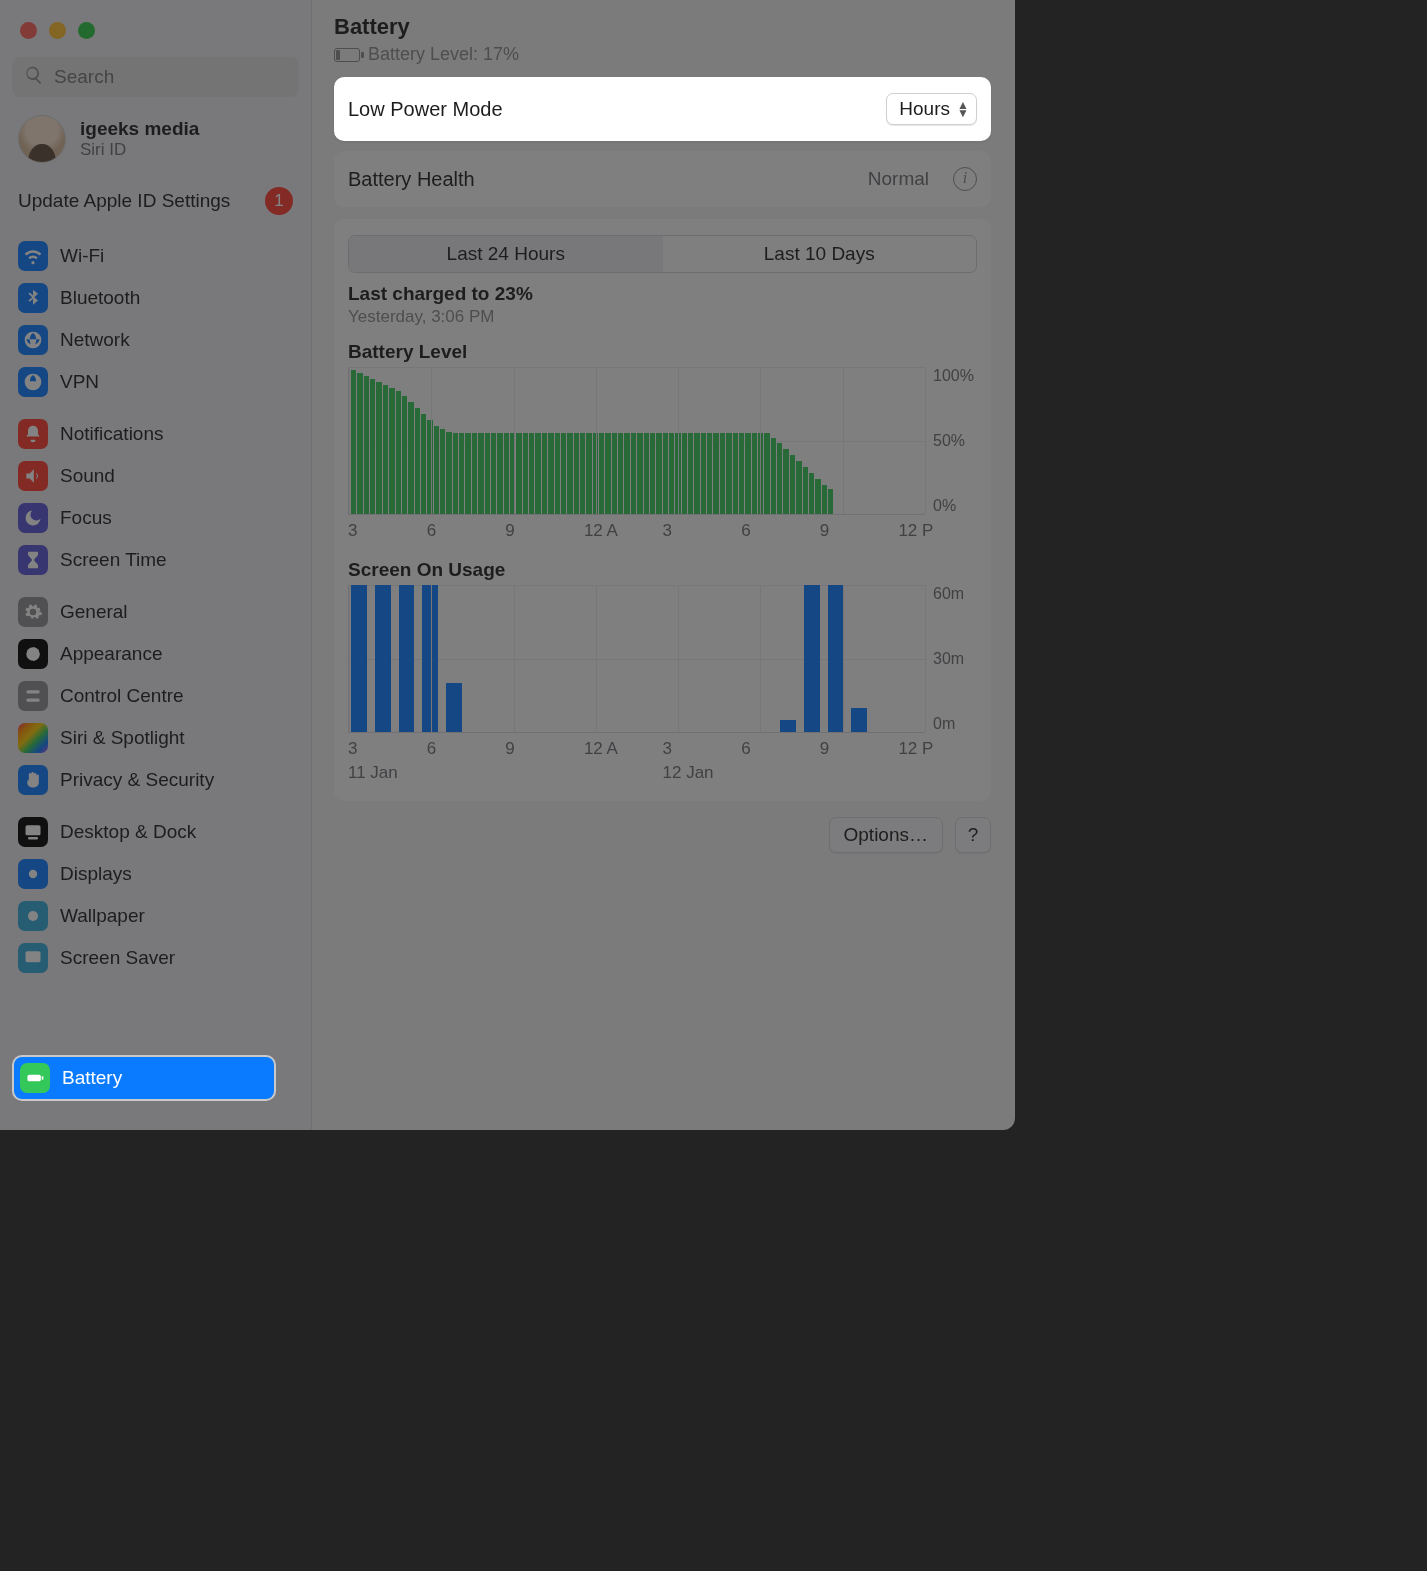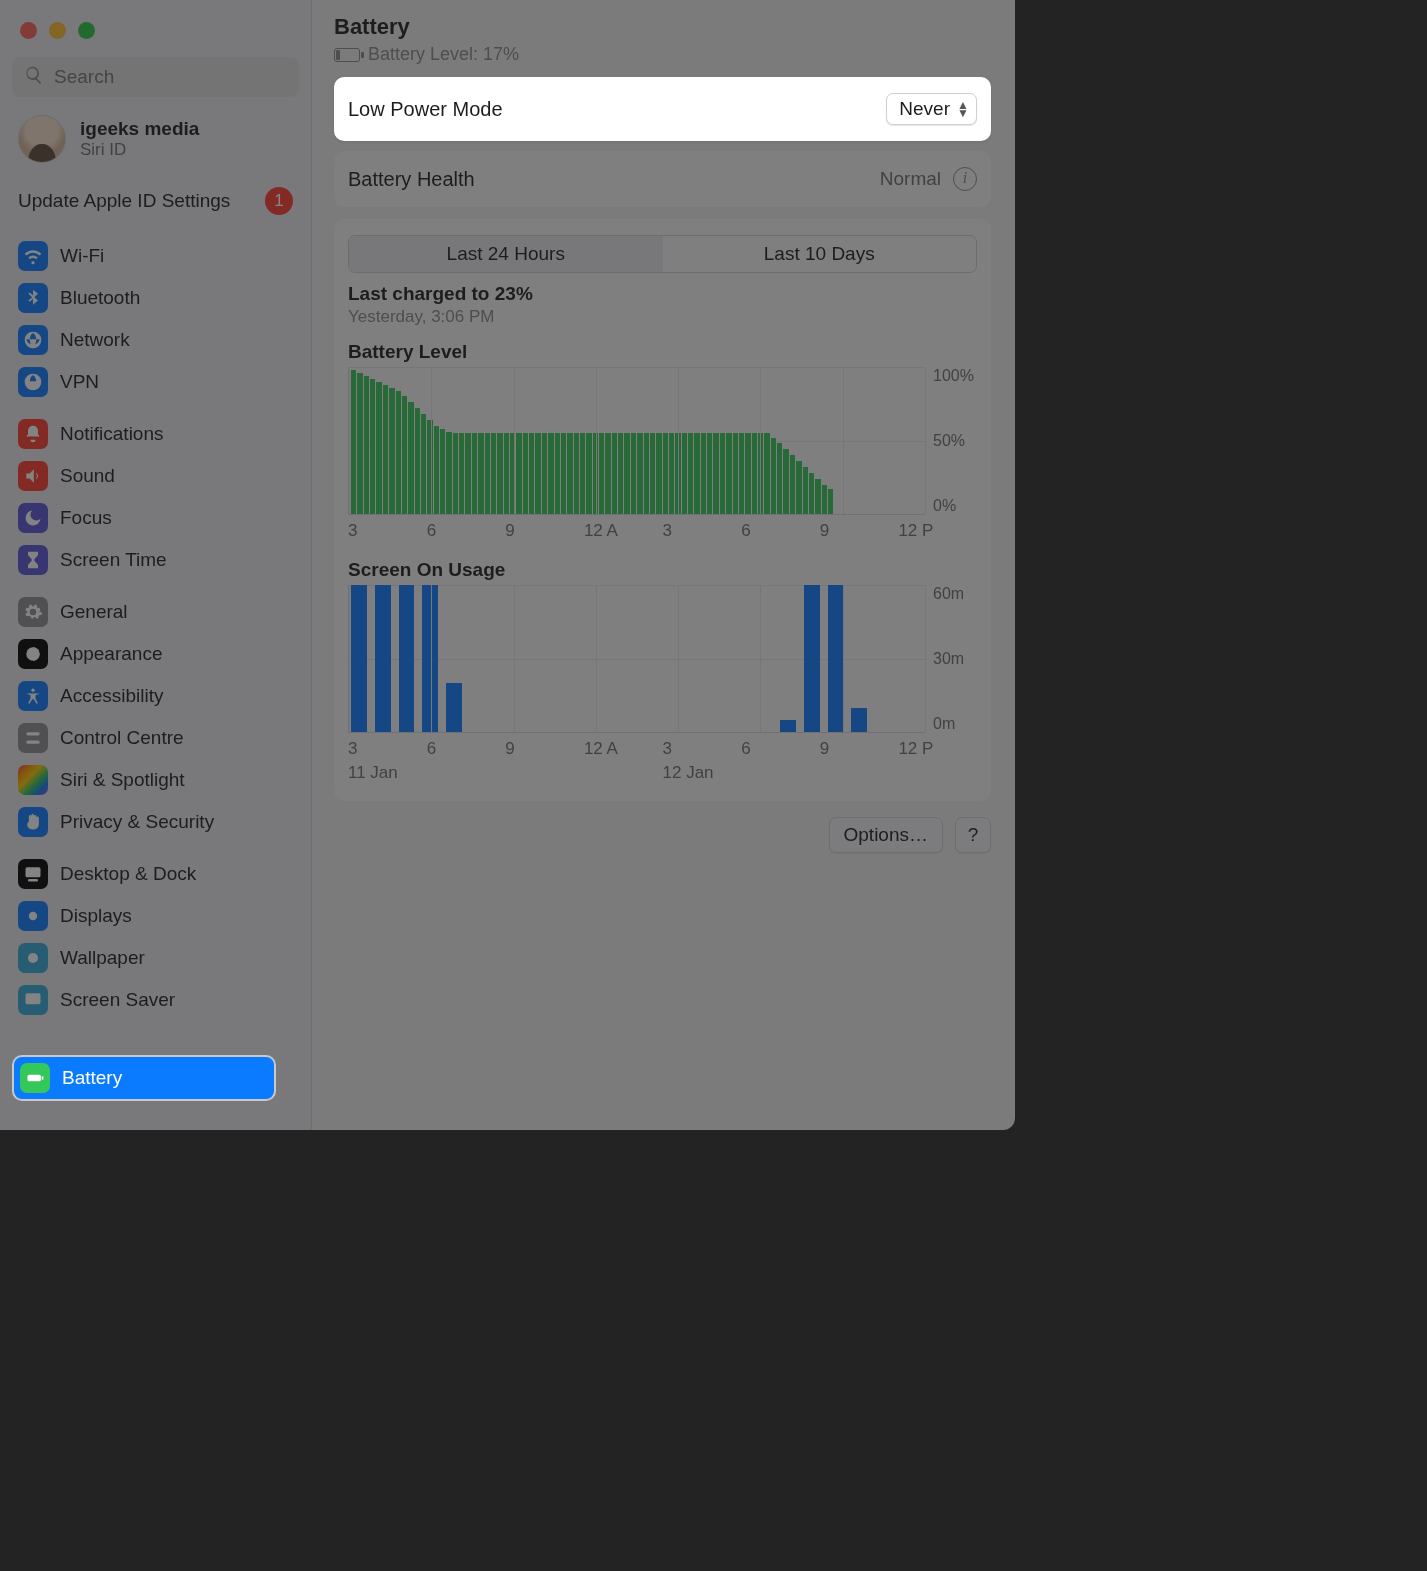--- a/index.html
+++ b/index.html
@@ -45,21 +45,21 @@
   .batt-icon .fill{position:absolute;left:1px;top:1px;bottom:1px;width:17%;background:#8a898c;border-radius:1px;}
   
   .panel-row{background:white;border-radius:10px;padding:16px 14px;display:flex;align-items:center;justify-content:space-between;margin-top:4px;position:relative;z-index:10;box-shadow:0 1px 3px rgba(0,0,0,0.08);}
   .panel-row .lab{font-size:20px;color:#1d1d1f;}
   .select{background:white;border:1px solid #d0d0d3;border-radius:7px;padding:4px 26px 4px 12px;font-size:19px;color:#1d1d1f;box-shadow:0 1px 1px rgba(0,0,0,0.1);position:relative;}
   .select .caret{position:absolute;right:7px;top:50%;transform:translateY(-50%);font-size:12px;color:#555;line-height:0.7;}
   
   .dim-panel{margin-top:10px;background:#f6f5f7;border-radius:10px;}
   .bh-row{display:flex;align-items:center;justify-content:space-between;padding:16px 14px;}
   .bh-row .lab{font-size:20px;color:#1d1d1f;}
-  .bh-right{display:flex;align-items:center;gap:12px;color:#6e6e73;font-size:19px;}
+  .bh-right{display:flex;align-items:center;gap:24px;color:#6e6e73;font-size:19px;}
   .info-circ{width:24px;height:24px;border:1.5px solid #8a898c;border-radius:50%;position:relative;}
   .info-circ::before{content:"i";position:absolute;top:50%;left:50%;transform:translate(-50%,-55%);font-style:italic;color:#8a898c;font-size:16px;font-family:Georgia,serif;}
   
   .chart-panel{margin-top:12px;background:#f6f5f7;border-radius:10px;padding:16px 14px 18px 14px;}
   .seg{display:flex;border:1px solid #cfced2;border-radius:7px;overflow:hidden;font-size:19px;margin-bottom:10px;}
   .seg>div{flex:1;text-align:center;padding:7px 0;color:#1d1d1f;}
   .seg>div.on{background:#e6e5e8;}
   .last-charge{font-size:19px;color:#1d1d1f;font-weight:600;}
   .last-charge-sub{font-size:17px;color:#8a898c;margin-top:2px;margin-bottom:14px;}
   .chart-title{font-size:19px;font-weight:700;color:#1d1d1f;margin-bottom:4px;}
@@ -189,29 +189,20 @@
       <div class="nav-item">
           <div class="ic black">
             <svg viewBox="0 0 24 24">
               <circle cx="12" cy="12" r="8" fill="white"></circle>
               <path d="M12 4a8 8 0 010 16z"></path>
             </svg>
           </div>
           <span>Appearance</span>
         </div>
       <div class="nav-item">
-          <div class="ic blue">
-            <svg viewBox="0 0 24 24">
-              <circle cx="12" cy="5" r="2"></circle>
-              <path d="M4 9h16l-5 2v4l3 6h-2l-3-5h-2l-3 5H6l3-6v-4z"></path>
-            </svg>
-          </div>
-          <span>Accessibility</span>
-        </div>
-      <div class="nav-item">
           <div class="ic gray">
             <svg viewBox="0 0 24 24">
               <rect x="4" y="5" width="16" height="4" rx="2"></rect>
               <rect x="4" y="15" width="16" height="4" rx="2"></rect>
             </svg>
           </div>
           <span>Control Centre</span>
         </div>
       <div class="nav-item">
           <div class="ic gradient"></div>
@@ -272,21 +263,21 @@
         <div class="batt-icon">
             <div class="fill"></div>
           </div>
         <span>Battery Level: 17%</span>
       </div>
     </div>
 
     <div class="panel-row">
       <div class="lab">Low Power Mode</div>
       <div class="select">
-        <span>Never</span>
+        <span>Hours</span>
         <span class="caret">▲<br>▼</span>
       </div>
     </div>
 
     <div class="dim-panel">
       <div class="bh-row">
         <div class="lab">Battery Health</div>
         <div class="bh-right">
           <span>Normal</span>
           <div class="info-circ"></div>

